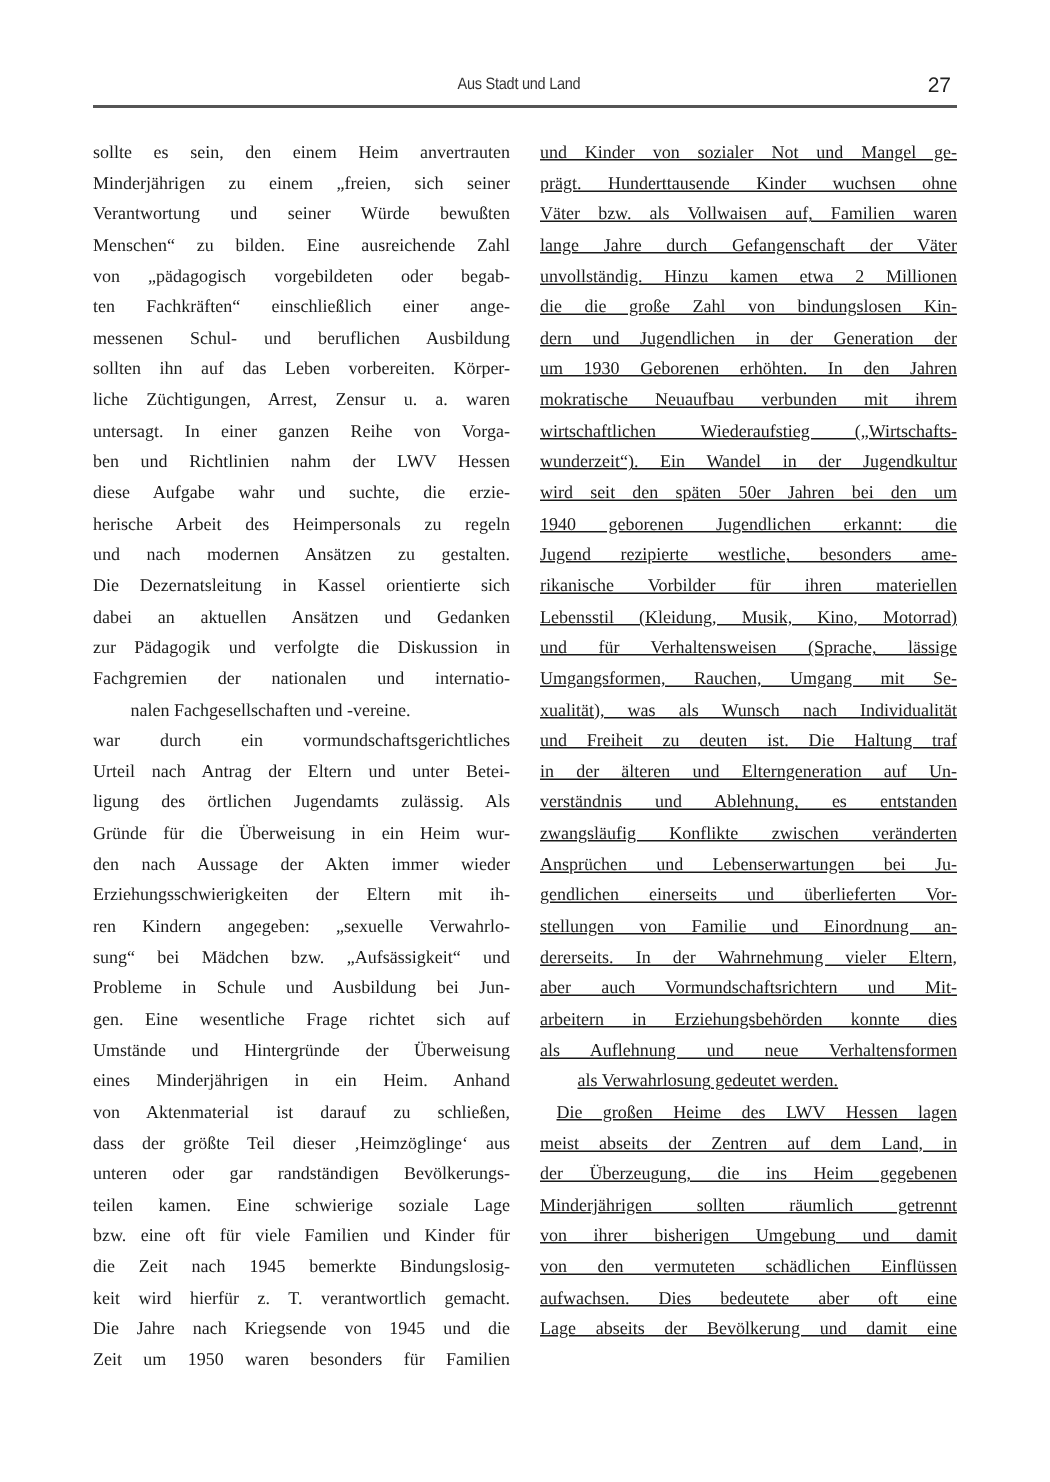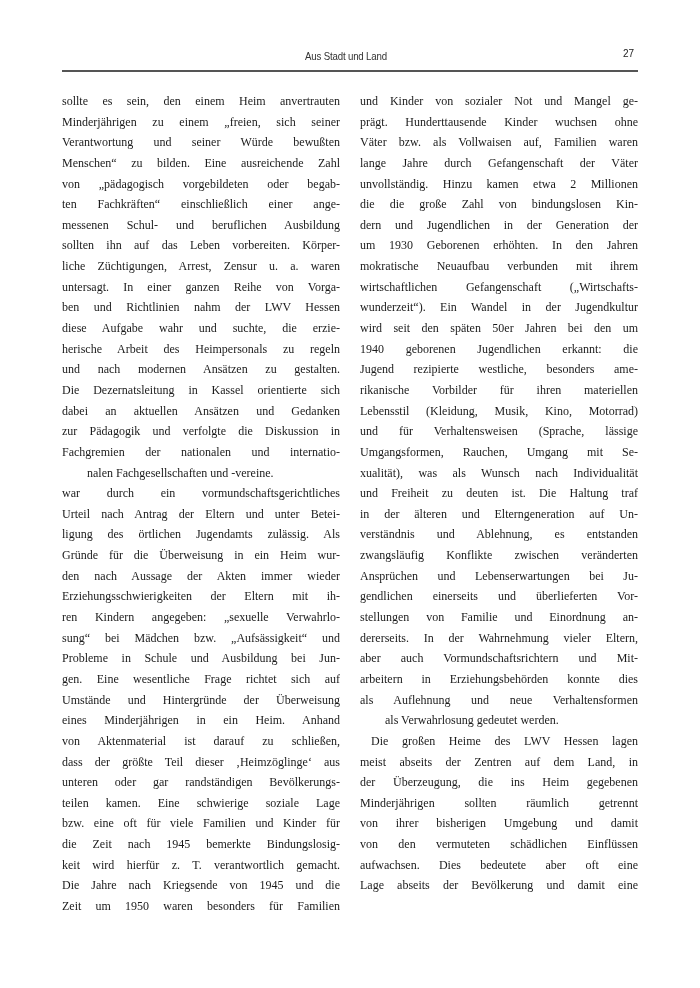--- a/index.html
+++ b/index.html
@@ -7,32 +7,32 @@
   .page { position: absolute; left: 0; top: 0; width: 700px; height: 988px; background: #fff; }
   .running-head {
     position: absolute; left: 58px; top: 48px; width: 576px; height: 18px;
     font-family: "Liberation Sans", sans-serif; color: #333;
   }
   .running-title {
     position: absolute; left: 0; right: 0; top: 2px; text-align: center;
     font-size: 11px; letter-spacing: -0.2px; transform: scaleX(0.88);
   }
   .page-number {
-    position: absolute; right: 0; top: 0; font-size: 10px; color: #222;
+    position: absolute; right: 0; top: 0; font-size: 14px; color: #222;
   }
   .rule {
     position: absolute; left: 62px; top: 70px; width: 576px; height: 2px; background: #555;
   }
   .column {
     position: absolute; top: 91px; width: 278px;
     font-family: "Liberation Serif", serif; font-size: 12px; line-height: 20.65px;
     color: #1a1a1a;
   }
   .col-left { left: 62px; }
-  .col-right { left: 360px; }
+  .col-right { left: 360px; text-decoration: underline; }
   .line {
     display: block; white-space: nowrap; text-align: justify; text-align-last: justify;
     height: 20.65px; overflow: visible;
   }
   .line.last { text-align-last: left; margin-left: 25px; }
   .line.indent { text-indent: 11px; }
 </style>
 </head>
 <body>
 
@@ -89,21 +89,21 @@
   <div class="column col-right">
     <span class="line">und Kinder von sozialer Not und Mangel ge-</span>
     <span class="line">prägt. Hunderttausende Kinder wuchsen ohne</span>
     <span class="line">Väter bzw. als Vollwaisen auf, Familien waren</span>
     <span class="line">lange Jahre durch Gefangenschaft der Väter</span>
     <span class="line">unvollständig. Hinzu kamen etwa 2 Millionen</span>
     <span class="line">die die große Zahl von bindungslosen Kin-</span>
     <span class="line">dern und Jugendlichen in der Generation der</span>
     <span class="line">um 1930 Geborenen erhöhten. In den Jahren</span>
     <span class="line">mokratische Neuaufbau verbunden mit ihrem</span>
-    <span class="line">wirtschaftlichen Gefangenschaft („Wirtschafts-</span>
+    <span class="line">wirtschaftlichen Wiederaufstieg („Wirtschafts-</span>
     <span class="line">wunderzeit“). Ein Wandel in der Jugendkultur</span>
     <span class="line">wird seit den späten 50er Jahren bei den um</span>
     <span class="line">1940 geborenen Jugendlichen erkannt: die</span>
     <span class="line">Jugend rezipierte westliche, besonders ame-</span>
     <span class="line">rikanische Vorbilder für ihren materiellen</span>
     <span class="line">Lebensstil (Kleidung, Musik, Kino, Motorrad)</span>
     <span class="line">und für Verhaltensweisen (Sprache, lässige</span>
     <span class="line">Umgangsformen, Rauchen, Umgang mit Se-</span>
     <span class="line">xualität), was als Wunsch nach Individualität</span>
     <span class="line">und Freiheit zu deuten ist. Die Haltung traf</span>

